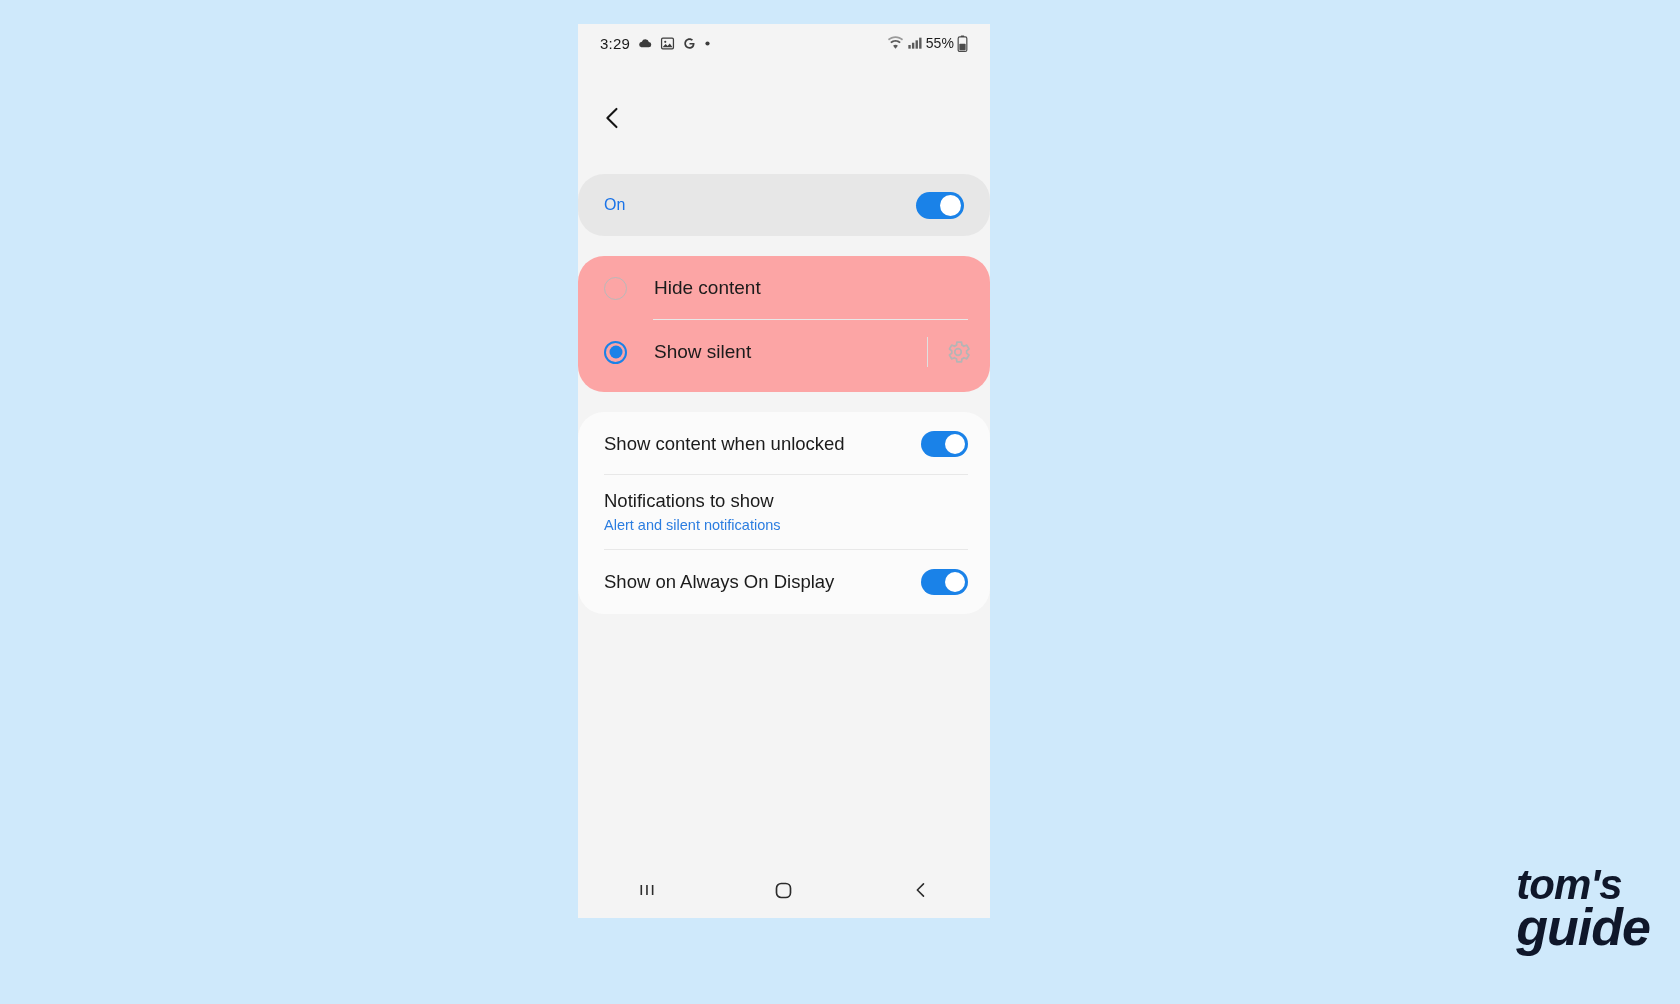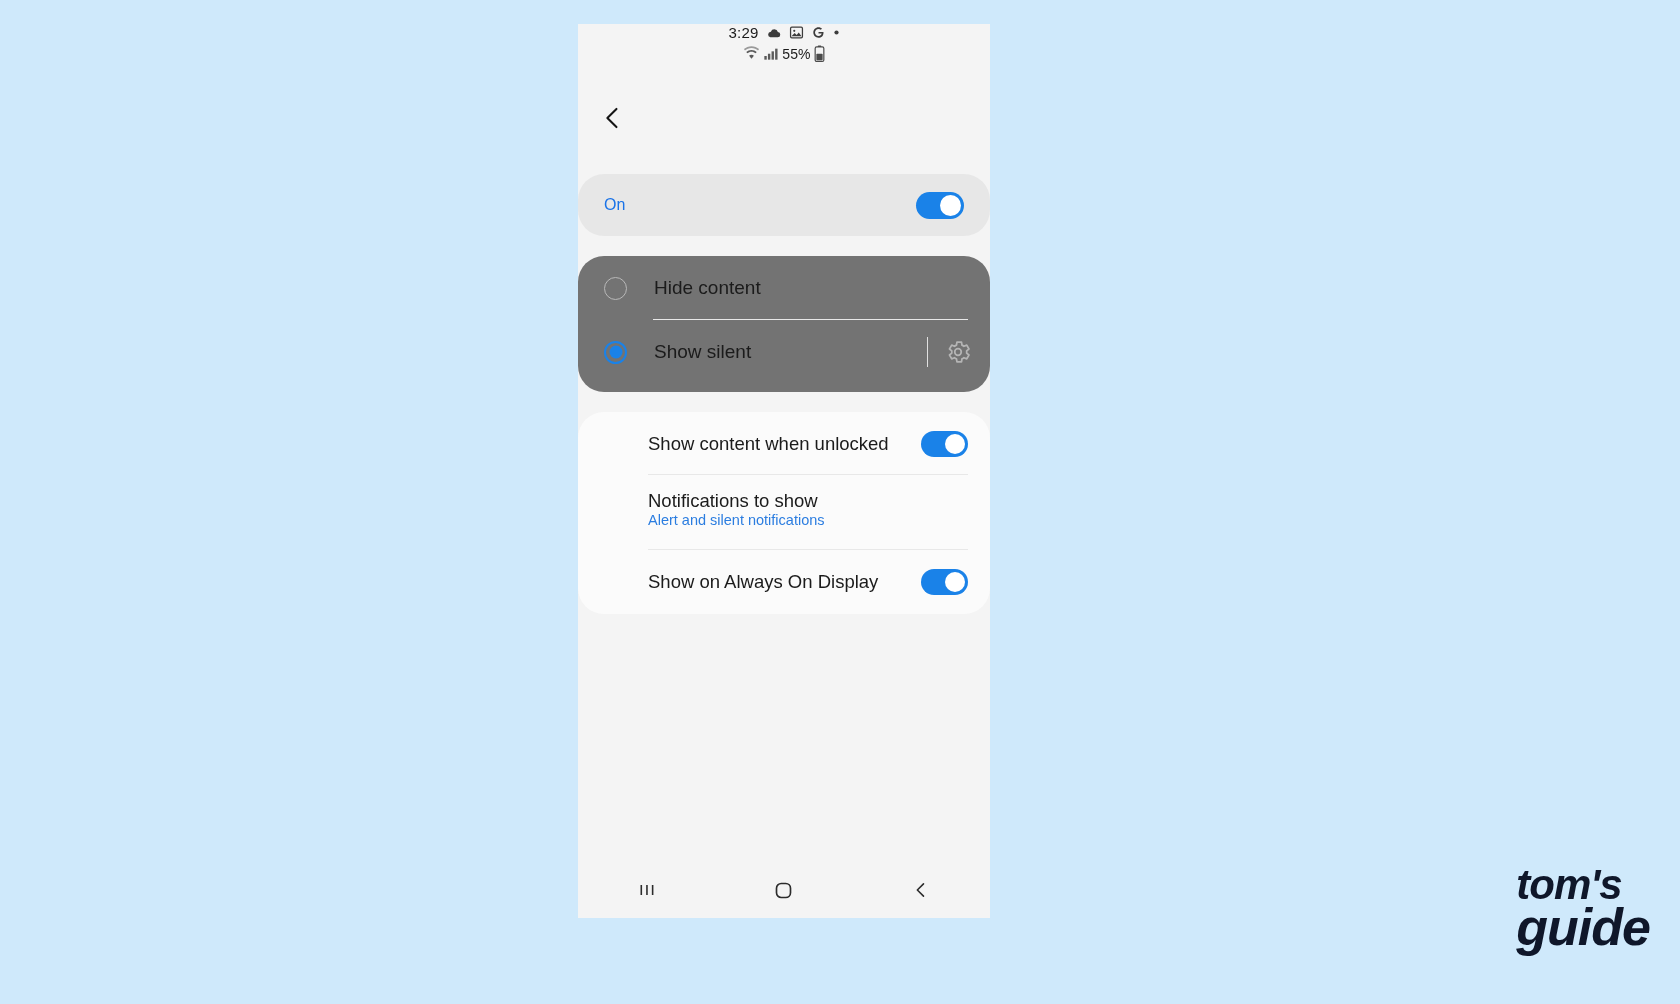--- a/index.html
+++ b/index.html
@@ -30,21 +30,20 @@
   #status-bar {
     position: absolute;
     left: 0; top: 0;
     width: 412px;
     height: 38px;
     display: flex;
     align-items: center;
     justify-content: space-between;
     padding: 0 22px;
     box-sizing: border-box;
-    flex-direction: column;
   }
   .status-left {
     display: flex;
     align-items: center;
     gap: 7px;
   }
   .status-right {
     display: flex;
     align-items: center;
     gap: 3px;
@@ -87,41 +86,40 @@
     white-space: nowrap;
   }
 
   
   .card {
     position: absolute;
     left: 0px;
     width: 412px;
     box-sizing: border-box;
     border-radius: 26px;
-    padding-left: 44px;
   }
   #master-card {
     top: 150px;
     height: 62px;
     background: #e7e7e7;
     display: flex;
     align-items: center;
     justify-content: space-between;
     padding: 0 26px 0 26px;
   }
   #master-label {
     font-size: 16px;
     color: #1a73e8;
     font-weight: normal;
   }
 
   #radio-card {
     top: 232px;
     height: 136px;
-    background: #737373;
+    background: #fca5a5;
     padding: 0 0 0 0;
   }
   .radio-row {
     height: 64px;
     display: flex;
     align-items: center;
     padding-left: 26px;
     box-sizing: border-box;
     position: relative;
     cursor: pointer;
@@ -196,20 +194,21 @@
   .set-row.tall { height: 75px; align-items: flex-start; padding-top: 14px;}
   .set-text { display: flex; flex-direction: column; justify-content: center; }
   .set-title {
     font-size: 18.5px;
     color: #1b1b1b;
     line-height: 1.25;
   }
   .set-sub {
     font-size: 14.5px;
     color: #2b7de0;
+    margin-top: 5px;
     line-height: 1.2;
   }
   .set-divider {
     position: absolute;
     left: 26px;
     right: 22px;
     bottom: 0;
     height: 1px;
     background: #e8e8e8;
   }

